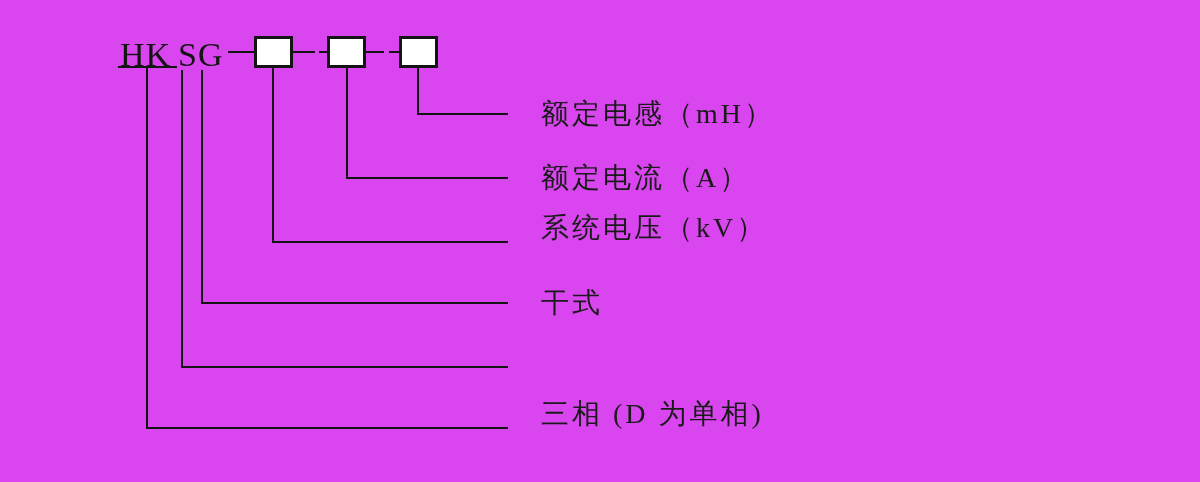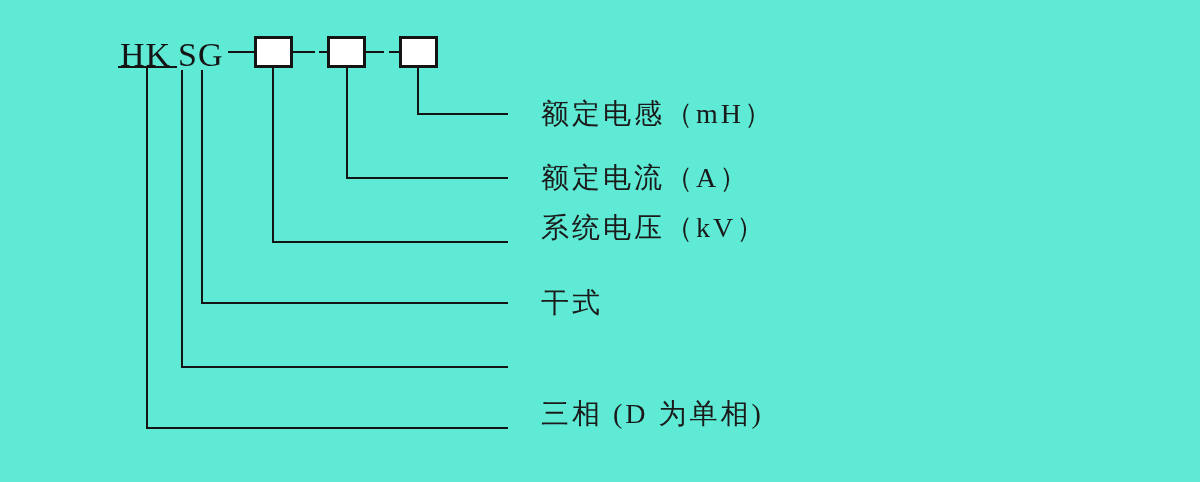--- a/index.html
+++ b/index.html
@@ -5,21 +5,21 @@
   html, body {
     margin: 0;
     padding: 0;
     background: #ffffff;
     font-family: "Liberation Serif", "DejaVu Serif", serif;
   }
   .canvas {
     position: relative;
     width: 1200px;
     height: 482px;
-    background: #5eead4;
+    background: #d946ef;
     overflow: hidden;
   }
   
   .hline, .vline {
     position: absolute;
     background: #141414;
   }
   .hline { height: 2px; }
   .vline { width: 2px; }
   

